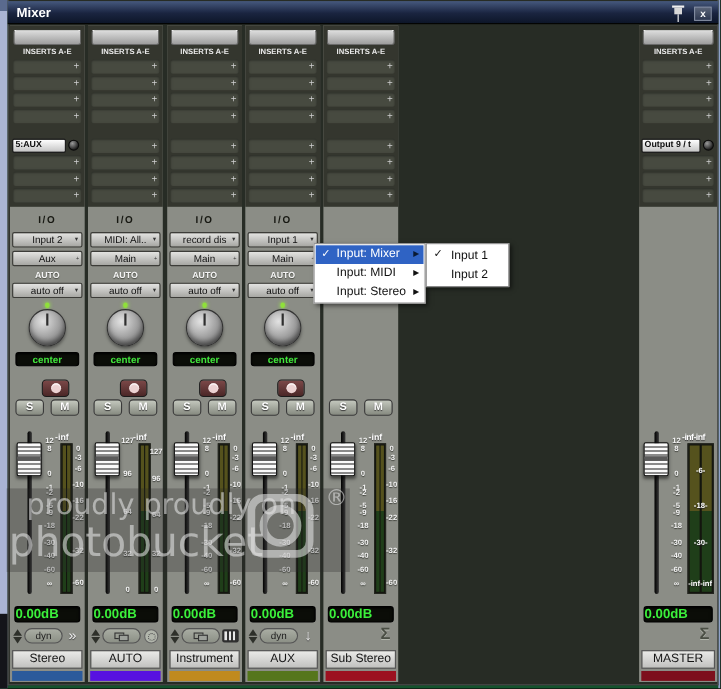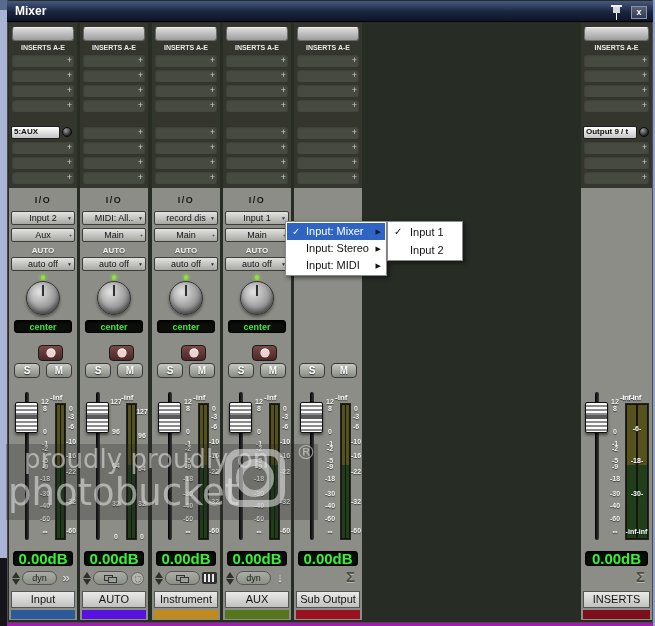--- a/index.html
+++ b/index.html
@@ -1,17 +1,17 @@
 <!DOCTYPE html>
 <html><head>
 <meta charset="utf-8">
 <style>
   * { margin:0; padding:0; box-sizing:border-box; }
   body { background:#000; font-family:"Liberation Sans", sans-serif; }
-  #stage { position:relative; width:655px; height:626px; background:#a21caf; overflow:hidden; }
+  #stage { position:relative; width:655px; height:626px; background:#14532d; overflow:hidden; }
 
   
   .left-edge { position:absolute; left:0; top:0; width:7px; height:626px; background:#aab4d4; }
   .left-edge .seg-top { position:absolute; left:0; top:0; width:7px; height:10px; background:#5a6a8e; }
   .left-edge .seg-bottom { position:absolute; left:0; top:558px; width:7px; height:68px; background:#14141a; }
   .right-edge { position:absolute; right:0; top:0; width:2px; height:626px; background:#8fa0c8; }
 
   
   .window { position:absolute; left:7px; top:0; width:646px; height:623px; background:#272c25; border:1px solid #4a4a4a; border-top:none; }
   .titlebar { position:absolute; left:7px; top:1px; width:646px; height:21px;
@@ -94,21 +94,21 @@
   .master .peak { left:39px; width:33px; letter-spacing:-0.5px; }
   .meter { position:absolute; left:46px; top:380px; width:11px; height:137px; background:#13150e;
     border:1px solid #23251e; display:flex; gap:1px; padding:1px; }
   .master .meter { left:44px; width:24px; gap:2px; }
   .meter .bar { flex:1; background:linear-gradient(#55521d 0 45%, #1f3e19 45% 100%); }
   .meter-label { position:absolute; left:44px; width:24px; text-align:center; z-index:5;
     font-size:7px; font-weight:bold; color:#fff; text-shadow:0 1px 1px #222; line-height:7px; }
 
   .volume { position:absolute; top:528px; left:4px; right:4px; height:15px;
     background:#0b0d08; border:1px solid #000; border-radius:3px; box-shadow:inset 0 1px 2px #000;
-    color:#3bf03b; font-size:15px; font-weight:bold; text-align:center; line-height:13px; }
+    color:#3bf03b; font-size:12px; font-weight:bold; line-height:13px; }
   .tools { position:absolute; top:547px; left:0; right:0; height:17px; }
   .updown { position:absolute; left:2px; top:1px; width:10px; height:15px; }
   .updown::before { content:""; position:absolute; left:1px; top:1px;
     border-left:4px solid transparent; border-right:4px solid transparent; border-bottom:6px solid #2e302a; }
   .updown::after { content:""; position:absolute; left:1px; bottom:1px;
     border-left:4px solid transparent; border-right:4px solid transparent; border-top:6px solid #2e302a; }
   .oval { position:absolute; left:13px; top:1px; width:35px; height:14px; border-radius:7px;
     background:linear-gradient(#a9ada3,#8c9086); border:1px solid #555;
     font-size:9px; color:#1c1c1c; text-align:center; line-height:12px; }
   .casc1 { position:absolute; left:10px; top:3px; width:9px; height:6px; border:1px solid #333; }
@@ -243,21 +243,21 @@
         <div class="scale-label ms" style="top: 429px;">-16</div>
         <div class="scale-label ms" style="top: 445px;">-22</div>
         <div class="scale-label ms" style="top: 475px;">-32</div>
         <div class="scale-label ms" style="top: 504px;">-60</div>
         <div class="volume">0.00dB</div>
         <div class="tools">
           <div class="updown"></div>
           <div class="oval">dyn</div>
           <span class="tool-icon">»</span>
         </div>
-        <div class="name">Input</div>
+        <div class="name">Stereo</div>
         <div class="color-strip" style="background: rgb(43, 90, 155);"></div>
       </div>
       <div class="strip" style="left: 80px;">
         <div class="dark-panel"></div>
         <div class="top-btn"></div>
         <div class="inserts-label">INSERTS A-E</div>
         <div class="slot" style="top: 31px;">
           <span class="plus">+</span>
         </div>
         <div class="slot" style="top: 46px;">
@@ -536,21 +536,21 @@
         <div class="scale-label ms" style="top: 400px;">-6</div>
         <div class="scale-label ms" style="top: 415px;">-10</div>
         <div class="scale-label ms" style="top: 429px;">-16</div>
         <div class="scale-label ms" style="top: 445px;">-22</div>
         <div class="scale-label ms" style="top: 475px;">-32</div>
         <div class="scale-label ms" style="top: 504px;">-60</div>
         <div class="volume">0.00dB</div>
         <div class="tools">
           <span class="sigma">Σ</span>
         </div>
-        <div class="name">Sub Output</div>
+        <div class="name">Sub Stereo</div>
         <div class="color-strip" style="background: rgb(156, 17, 32);"></div>
       </div>
       <div class="strip master" style="left: 581px;">
         <div class="dark-panel"></div>
         <div class="top-btn"></div>
         <div class="inserts-label">INSERTS A-E</div>
         <div class="slot" style="top: 31px;">
           <span class="plus">+</span>
         </div>
         <div class="slot" style="top: 46px;">
@@ -593,29 +593,29 @@
           <div class="bar"></div>
         </div>
         <div class="meter-label" style="top: 402px;">-6-</div>
         <div class="meter-label" style="top: 434px;">-18-</div>
         <div class="meter-label" style="top: 467px;">-30-</div>
         <div class="meter-label" style="top: 505px; left: 39px; width: 33px;">-inf-inf</div>
         <div class="volume">0.00dB</div>
         <div class="tools">
           <span class="sigma">Σ</span>
         </div>
-        <div class="name">INSERTS</div>
+        <div class="name">MASTER</div>
         <div class="color-strip" style="background: rgb(125, 15, 28);"></div>
       </div>
     </div>
 
   <div id="ctx-menu" class="ctx">
       <div class="menu-item hl"><span class="check">✓</span><span>Input: Mixer</span><span class="sub-arrow">▶</span></div>
+      <div class="menu-item"><span>Input: MIDI</span><span class="sub-arrow">▶</span></div>
       <div class="menu-item"><span>Input: Stereo</span><span class="sub-arrow">▶</span></div>
-      <div class="menu-item"><span>Input: MIDI</span><span class="sub-arrow">▶</span></div>
     </div>
   <div id="ctx-submenu" class="ctx">
       <div class="menu-item"><span class="check">✓</span><span>Input 1</span></div>
       <div class="menu-item"><span>Input 2</span></div>
     </div>
 
   <div id="watermark">
     <div class="wm1">proudly proudly on</div>
     <div class="wm2">photobucket</div>
     <div class="wm-cam"></div>

